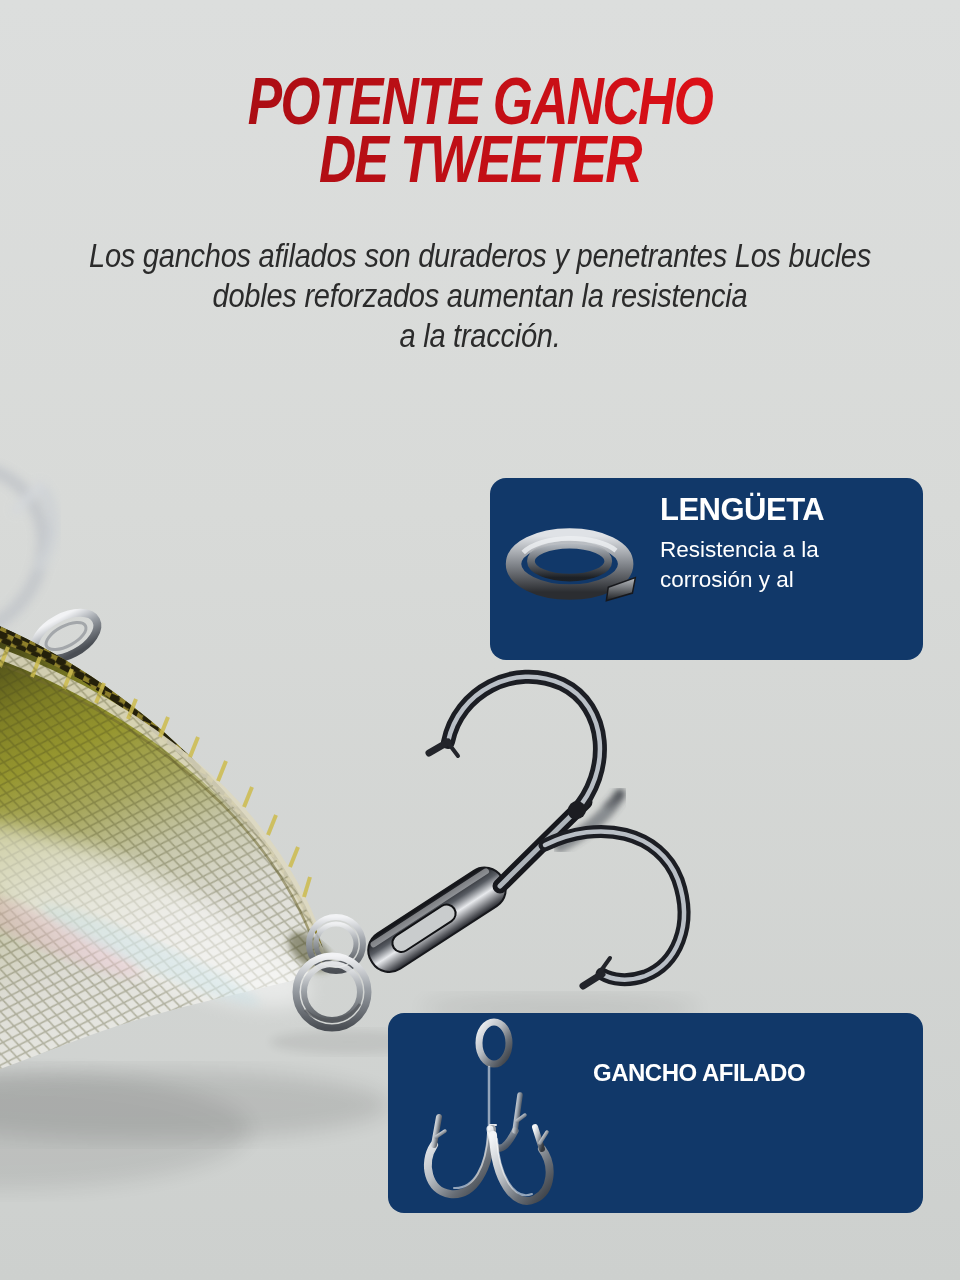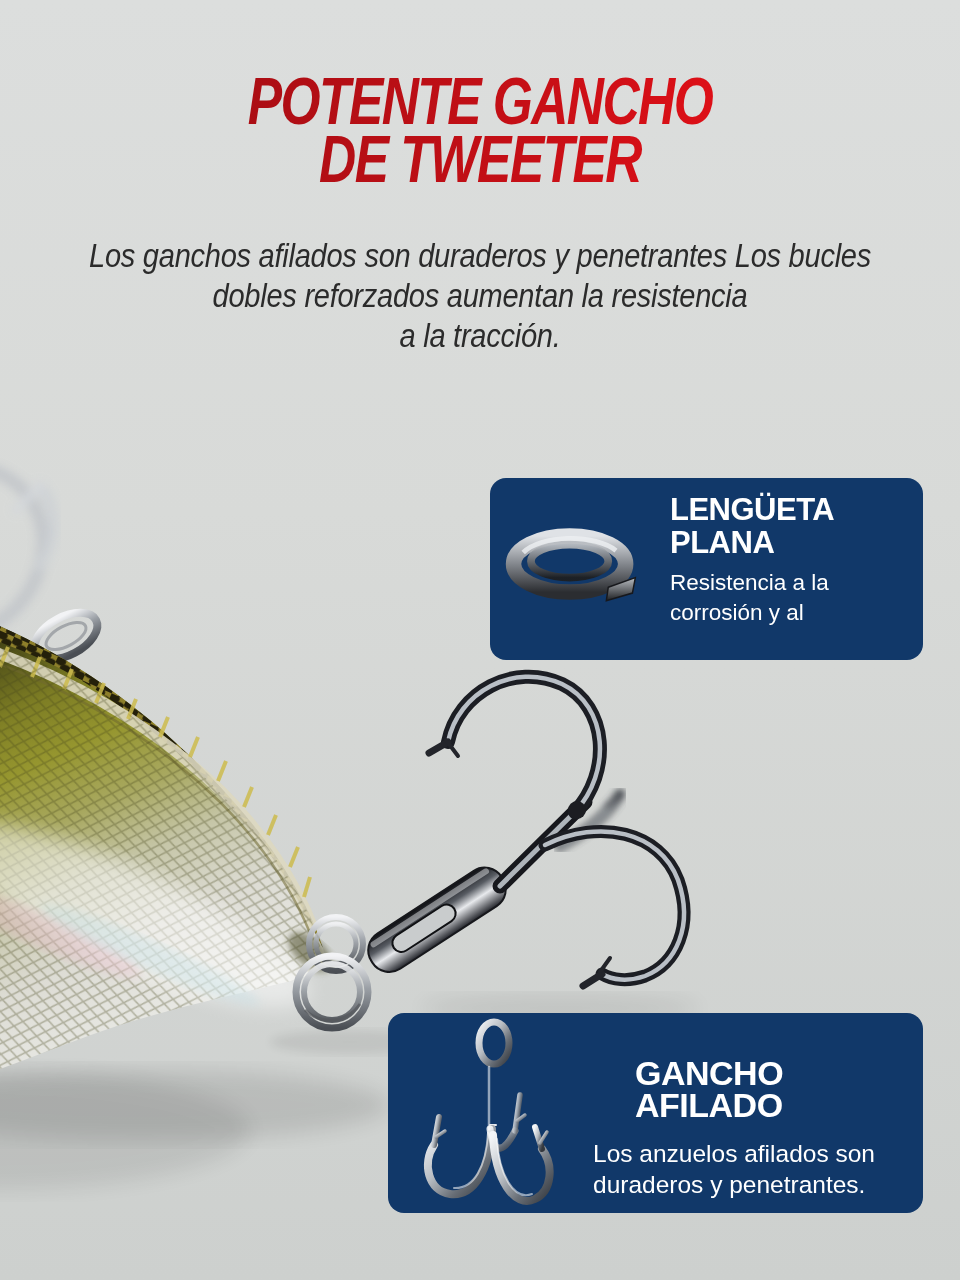--- a/index.html
+++ b/index.html
@@ -32,25 +32,25 @@
   .card{
     position:absolute;z-index:2;background:#113869;border-radius:16px;
     color:#fff;overflow:hidden;
   }
   #card1{left:490px;top:478px;width:433px;height:182px;}
   #card2{left:388px;top:1013px;width:535px;height:200px;}
   .card .icon{position:absolute;}
   #card1 .icon{left:10px;top:40px;width:145px;height:96px;}
   #card2 .icon{left:6px;top:4px;width:160px;height:200px;}
   .card .text{position:absolute;}
-  #card1 .text{left:180px;top:15px;width:250px;}
+  #card1 .text{left:170px;top:15px;width:250px;}
   #card2 .text{left:205px;top:44px;width:320px;}
   .card-title{font-weight:bold;letter-spacing:-.5px;}
   #card1 .card-title{font-size:31px;line-height:33px;}
-  #card2 .card-title{font-size:34px;line-height:32px;margin-left:42px;}
+  #card2 .card-title{font-size:24px;line-height:32px;}
   .card-body{color:#ffffff;}
   #card1 .card-body{margin-top:9px;font-size:22.5px;line-height:30px;}
   #card2 .card-body{margin-top:17px;font-size:24.5px;line-height:31px;}
 </style>
 </head>
 <body>
 
 <div class="layer headline">
   <div class="h-line">POTENTE GANCHO</div>
   <div class="h-line">DE TWEETER</div>
@@ -206,21 +206,20 @@
           <stop offset="1" stop-color="#1d1f22"></stop>
       </linearGradient>
     </defs>
     <ellipse cx="72" cy="46" rx="58" ry="29" fill="none" stroke="url(#ring2)" stroke-width="16"></ellipse>
     <ellipse cx="72" cy="43" rx="40" ry="17" fill="none" stroke="url(#ring2b)" stroke-width="8" opacity="0.95"></ellipse>
     <path d="M 24,34 A 54,25 0 0 1 120,32" fill="none" stroke="#eef0f3" stroke-width="5" opacity="0.8"></path>
     <path d="M 112,70 L 140,60 L 137,76 L 110,84 Z" fill="url(#ring2b)" stroke="#17181c" stroke-width="1.5"></path>
   </svg>
   <div class="text">
     <div class="card-title">LENGÜETA</div>
-    <div class="card-title">PLANA</div>
     <div class="card-body">
       <div>Resistencia a la</div>
       <div>corrosión y al</div>
     </div>
   </div>
 </div>
 
 <div class="card" id="card2">
   <svg class="icon" viewBox="0 0 160 200" xmlns="http://www.w3.org/2000/svg">
     <defs>
@@ -249,18 +248,14 @@
       <path d="M 146,126 L 153,115" stroke-width="3.5"></path>
     </g>
     <g fill="none" stroke="#ffffff" opacity="0.55" stroke-linecap="round">
       <path d="M 95,50 L 95,112" stroke-width="2.5"></path>
       <path d="M 94,116 C 92,150 80,172 60,171" stroke-width="2"></path>
       <path d="M 103,122 C 105,158 120,184 138,177" stroke-width="2"></path>
     </g>
   </svg>
   <div class="text">
     <div class="card-title">GANCHO AFILADO</div>
-    <div class="card-body">
-      <div>Los anzuelos afilados son</div>
-      <div>duraderos y penetrantes.</div>
-    </div>
   </div>
 </div>
 
 </body></html>

